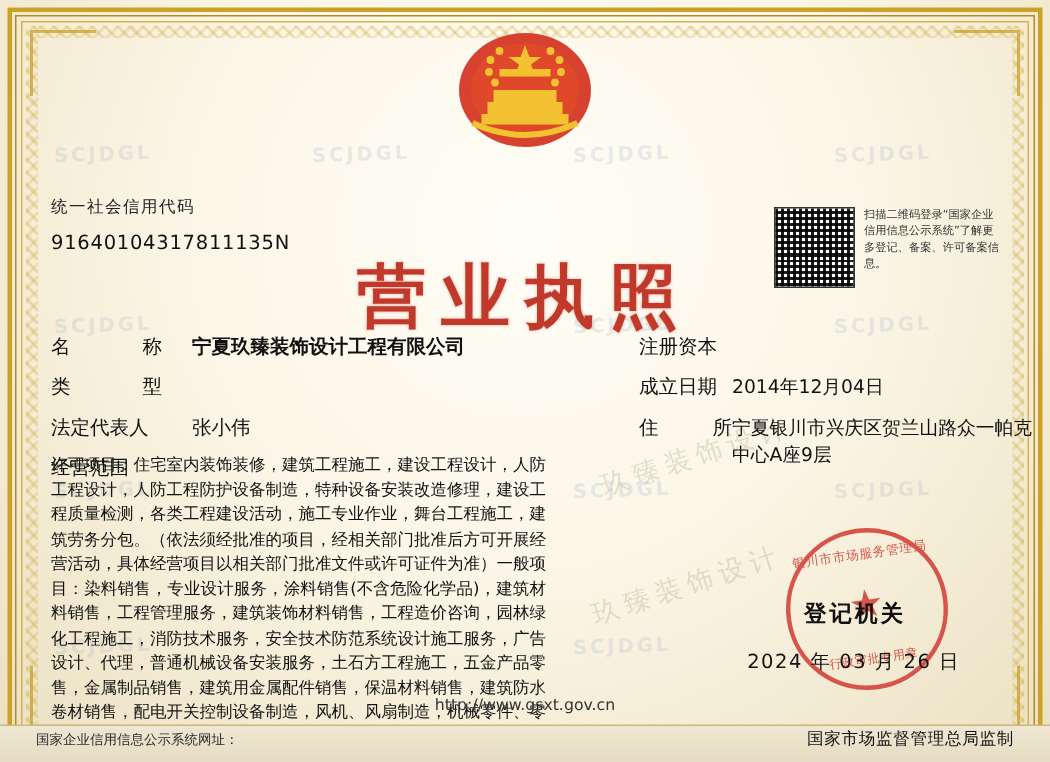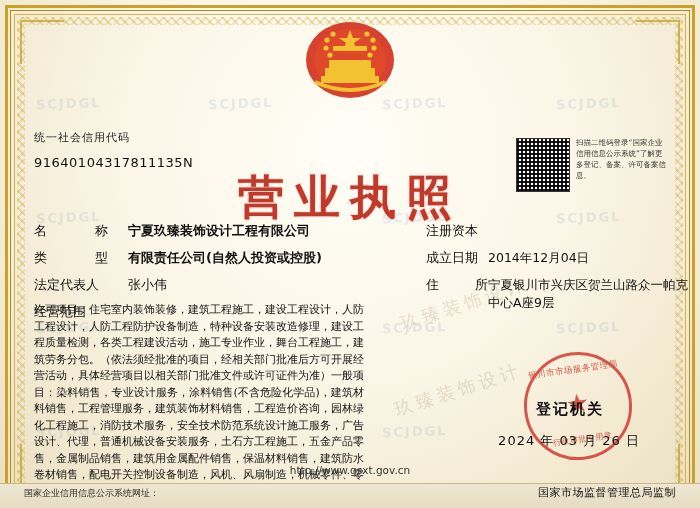--- a/index.html
+++ b/index.html
@@ -243,21 +243,20 @@
           <span>名</span>
           <span>称</span>
         </div>
       <div class="val bold">宁夏玖臻装饰设计工程有限公司</div>
     </div>
     <div class="row">
       <div class="lbl">
           <span>类</span>
           <span>型</span>
         </div>
-      <div class="val bold">有限责任公司(自然人投资或控股)</div>
     </div>
     <div class="row">
       <div class="lbl">法定代表人</div>
       <div class="val">张小伟</div>
     </div>
     <div class="row">
       <div class="lbl">经营范围</div>
       <div class="val"></div>
     </div>
   </div>

